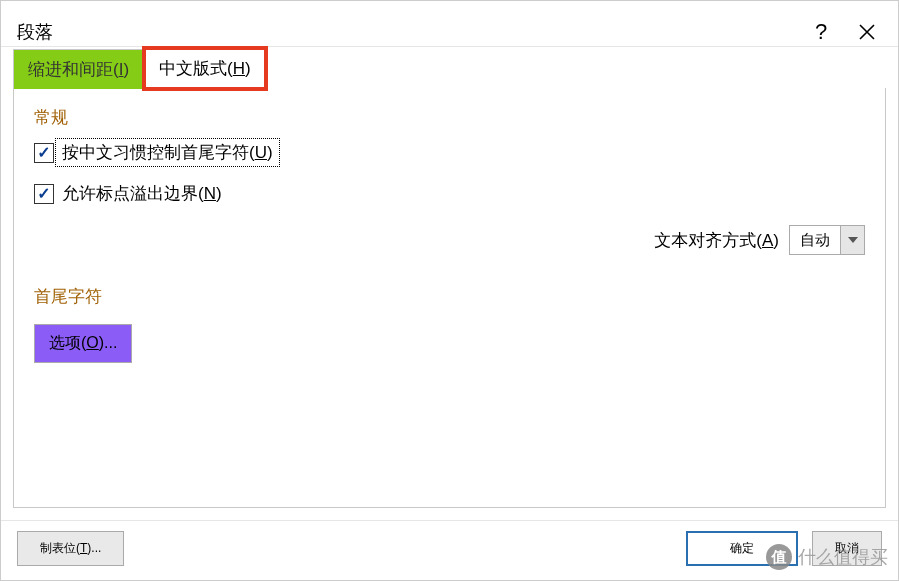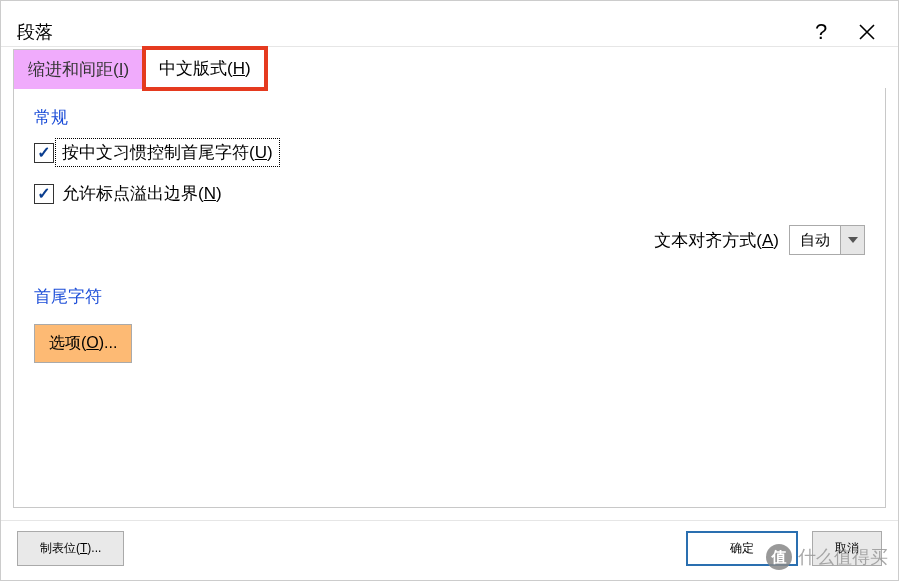--- a/index.html
+++ b/index.html
@@ -51,21 +51,21 @@
     padding: 8px 14px;
     border: 1px solid transparent;
     border-bottom: none;
     background: transparent;
     cursor: pointer;
     font-size: 17px;
     position: relative;
     top: 1px;
   }
   .tab.inactive {
-    background: #f0abfc;
+    background: #84cc16;
     border-color: #c8c8c8;
     color: #333;
   }
   .tab.active {
     background: #fff;
     border-color: #c8c8c8;
     border-bottom: 1px solid #fff;
     z-index: 2;
   }
   .tab.highlighted {
@@ -82,21 +82,21 @@
   }
   .tab-content {
     border: 1px solid #c8c8c8;
     border-top: none;
     padding: 14px 20px;
     background: #fff;
     height: 420px;
   }
   .group-label {
     font-size: 17px;
-    color: #1d4ed8;
+    color: #a16207;
     margin: 4px 0 10px 0;
   }
   .row {
     display: flex;
     align-items: center;
     margin: 8px 0 14px 0;
     gap: 2px;
   }
   .chk {
     width: 20px;
@@ -148,21 +148,21 @@
     border-left: 1px solid #aaa;
     display: flex;
     align-items: center;
     justify-content: center;
     cursor: pointer;
   }
   .select .caret svg { width: 10px; height: 6px; }
   .options-btn {
     margin-top: 6px;
     padding: 8px 14px;
-    background: #fdba74;
+    background: #8b5cf6;
     border: 1px solid #aaa;
     font-size: 16px;
     cursor: pointer;
     display: inline-block;
   }
   .options-btn .mn { text-decoration: underline; }
   .footer {
     display: flex;
     align-items: center;
     padding: 10px 16px 14px 16px;

